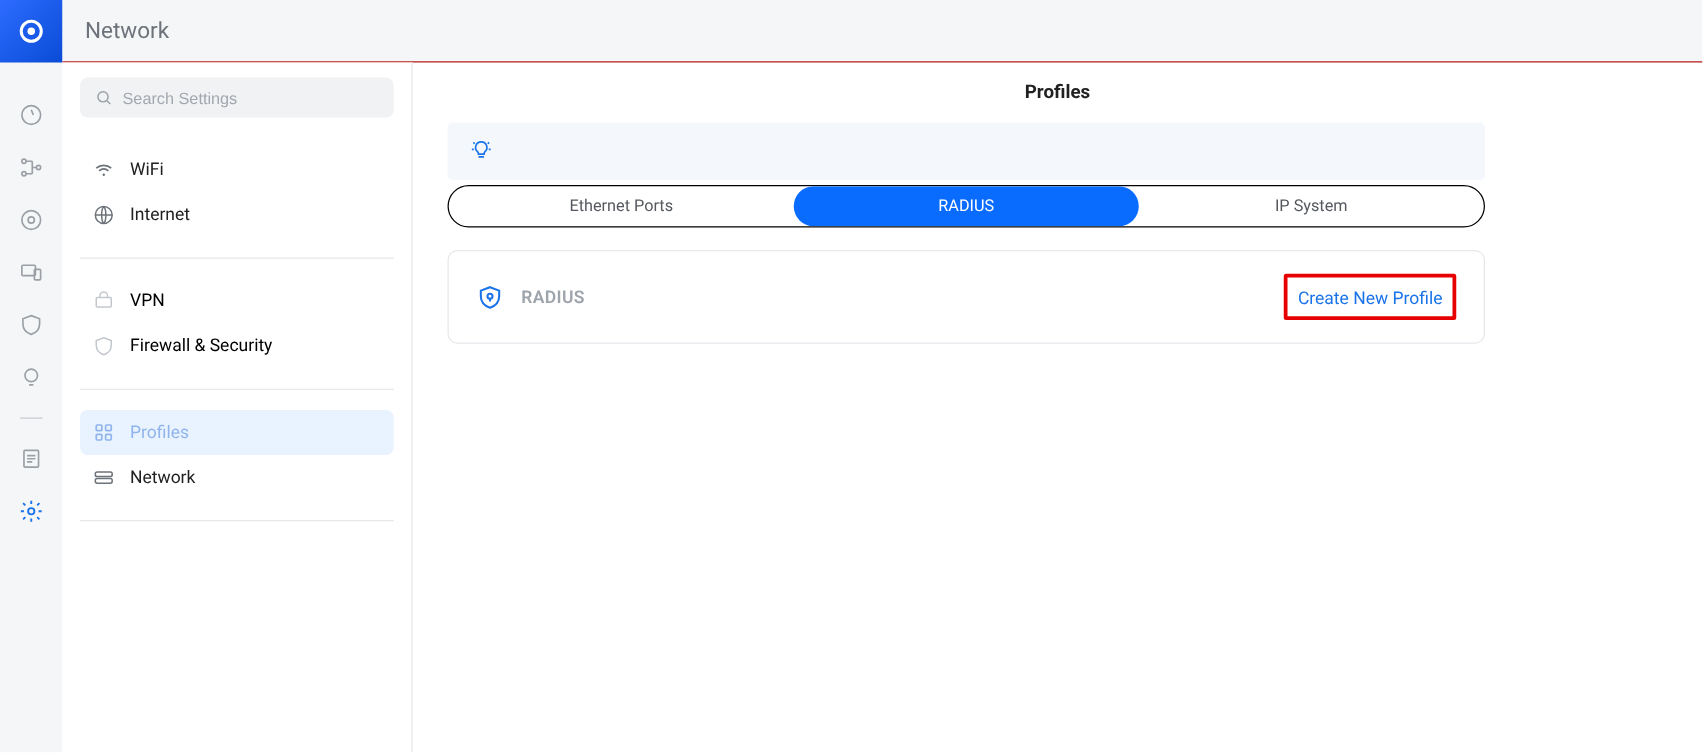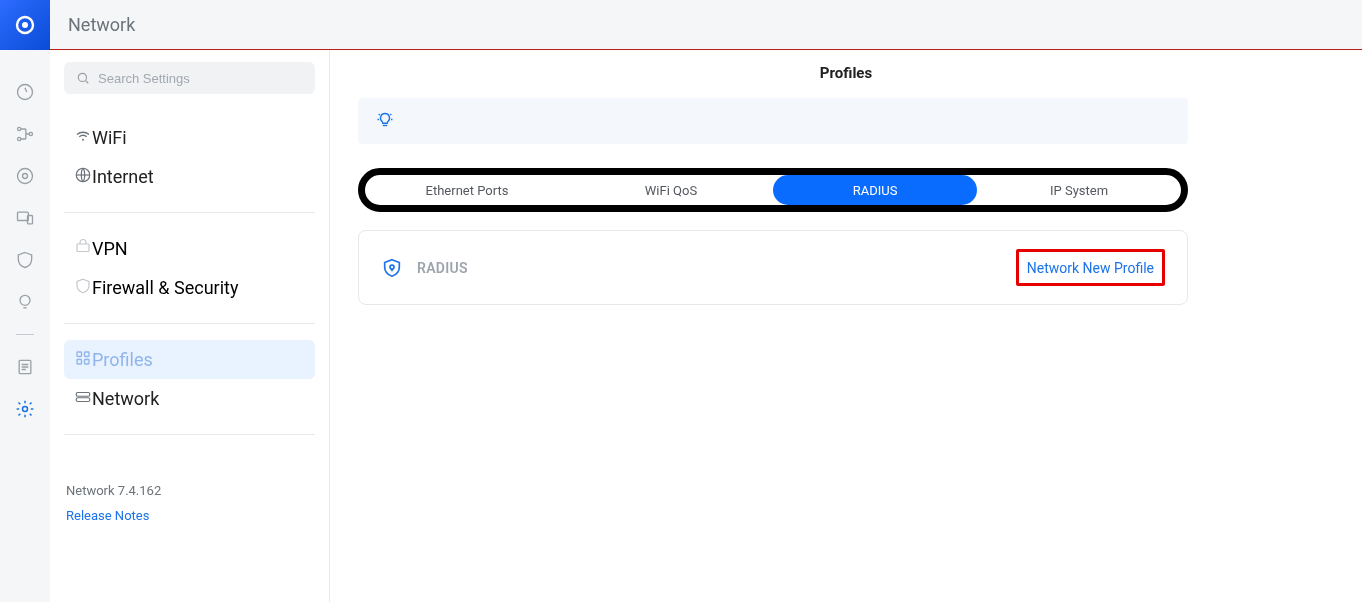--- a/index.html
+++ b/index.html
@@ -67,24 +67,24 @@
     background: transparent; border: none; outline: none;
     font-size: 13px; color: #6d737a;
     flex: 1;
   }
   .search-input::placeholder { color: #a2a8b0; }
 
   .nav-group { padding: 6px 0; }
   .nav-sep { height: 1px; background: #e6e8eb; margin: 10px 0; }
 
   .nav-item {
-    display: flex; align-items: flex-start; 
+    display: flex; align-items: center; gap: 12px;
     padding: 9px 10px;
     border-radius: 6px;
-    font-size: 18px;
+    font-size: 14px;
     cursor: pointer;
   }
   .nav-item .nav-icon { width: 18px; height: 18px; display: inline-flex; align-items: center; justify-content: center; color: #6d737a; }
   .nav-item .nav-icon svg { width: 18px; height: 18px; }
   .nav-item.dim { color: #000000; }
   .nav-item.dim .nav-icon { color: #c3c8ce; }
   .nav-item.active { background: #e9f2ff; color: #8fb5ec; }
   .nav-item.active .nav-icon { color: #8fb5ec; }
 
   .sidebar-footer {
@@ -112,24 +112,24 @@
     padding: 14px 18px;
     display: flex; align-items: center; gap: 18px;
     color: #5a6069;
     font-size: 13px;
     max-width: 830px;
   }
   .info-banner svg { color: #1a73e8; flex-shrink: 0; }
 
   .tabs {
     max-width: 830px;
-    margin-top: 24px;
-    border: 7px solid #000000;
+    margin-top: 4px;
+    border: 1px solid #000000;
     border-radius: 22px;
-    height: 44px;
+    height: 34px;
     display: flex;
     overflow: hidden;
   }
   .tab {
     flex: 1;
     display: flex; align-items: center; justify-content: center;
     font-size: 13px;
     color: #55595f;
     cursor: pointer;
   }
@@ -311,24 +311,20 @@
                   <rect x="3" y="6" width="18" height="5" rx="2"></rect>
                   <rect x="3" y="13" width="18" height="5" rx="2"></rect>
                 </svg>
               </span>
             <span>Network</span>
           </div>
         </div>
 
         <div class="nav-sep"></div>
 
-        <div class="sidebar-footer">
-          <div>Network 7.4.162</div>
-          <a class="release-link">Release Notes</a>
-        </div>
       </div>
 
       <div class="main">
         <div class="main-title">Profiles</div>
 
         <div class="body-inner">
           <div class="info-banner">
             <svg width="18" height="18" viewBox="0 0 24 24" fill="none" stroke="currentColor" stroke-width="1.8">
                 <path d="M9 18h6"></path>
                 <path d="M12 2a6 6 0 00-4 10.5c.8.8 1 1.5 1 2.5h6c0-1 .2-1.7 1-2.5A6 6 0 0012 2z"></path>
@@ -337,41 +333,38 @@
                 <path d="M22 10h-2"></path>
                 <path d="M5 4l-1.4-1.4"></path>
                 <path d="M20.4 2.6L19 4"></path>
               </svg>
           </div>
 
           <div class="tabs">
             <div class="tab">
                 <span>Ethernet Ports</span>
               </div>
-            <div class="tab">
-                <span>WiFi QoS</span>
-              </div>
             <div class="tab active">
                 <span>RADIUS</span>
               </div>
             <div class="tab">
                 <span>IP System</span>
               </div>
           </div>
 
           <div class="card">
             <div class="card-left">
               <svg width="22" height="22" viewBox="0 0 24 24" fill="none" stroke="currentColor" stroke-width="1.8">
                   <path d="M12 3l8 3v5c0 5-3.5 8.5-8 10-4.5-1.5-8-5-8-10V6l8-3z"></path>
                   <circle cx="12" cy="11" r="2.2"></circle>
                   <path d="M12 13.2v2.3"></path>
                 </svg>
               <span class="card-title">RADIUS</span>
             </div>
             <div class="create-wrap">
-              <span class="create-link">Network New Profile</span>
+              <span class="create-link">Create New Profile</span>
             </div>
           </div>
         </div>
       </div>
     </div>
   </div>
 </div>
 
 </body></html>

